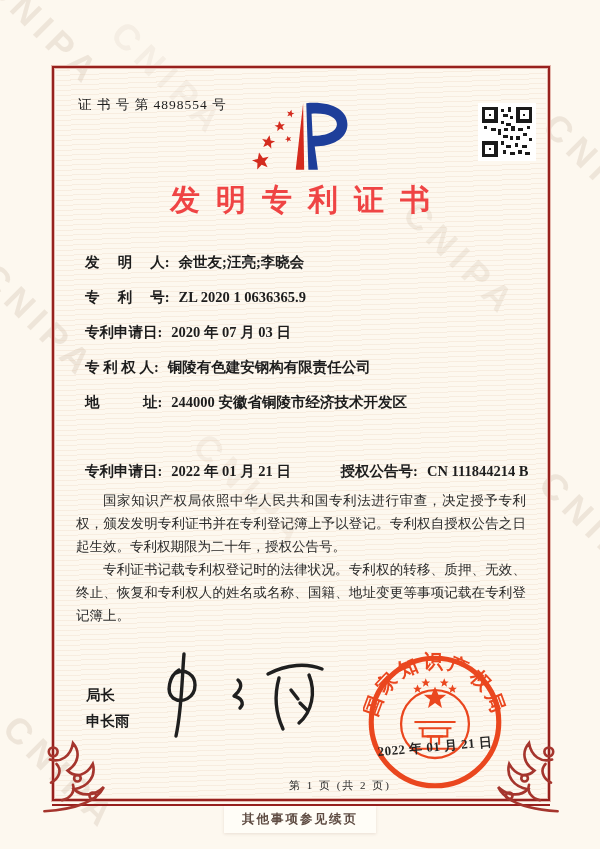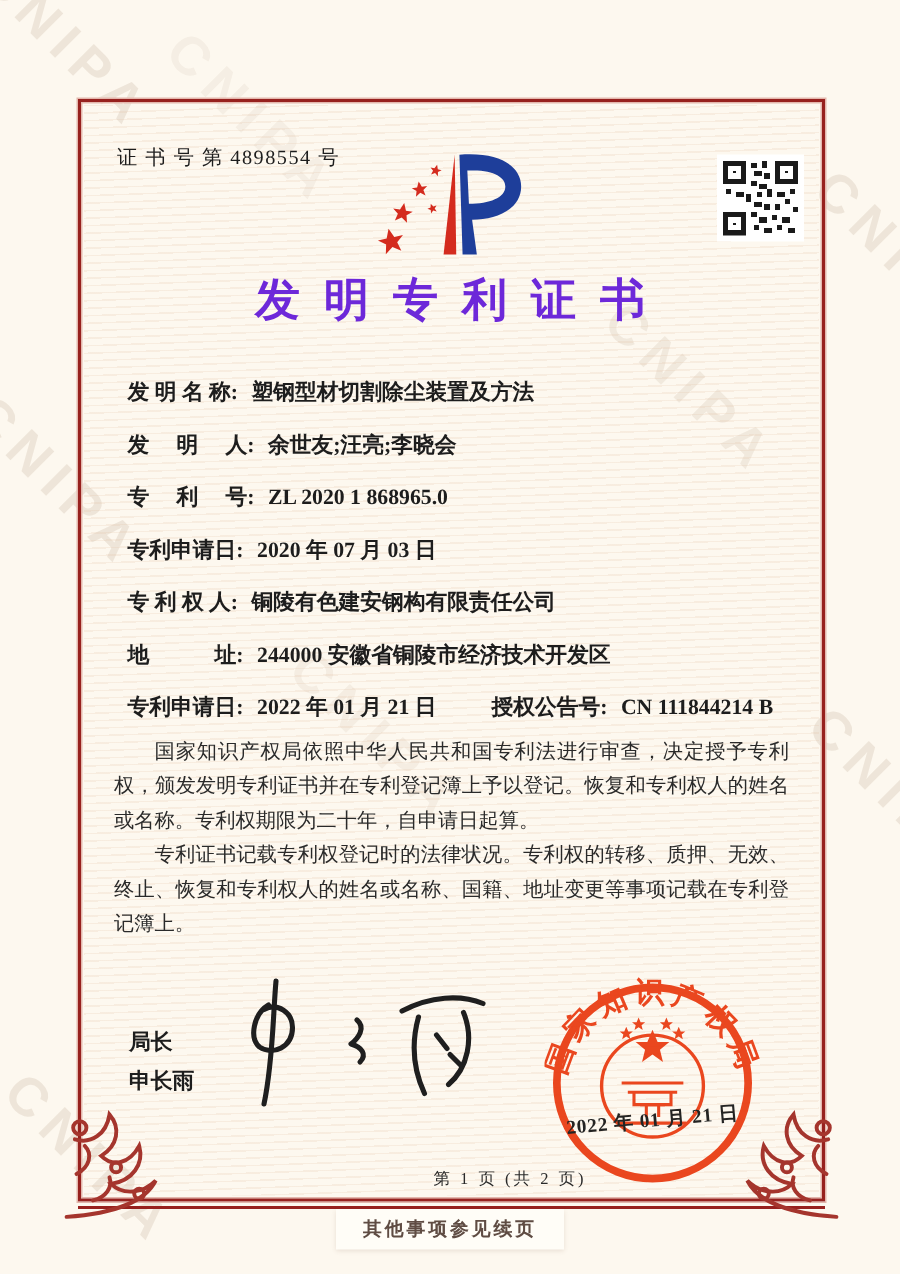--- a/index.html
+++ b/index.html
@@ -39,30 +39,30 @@
   .cert-no {
     position:absolute; left:78px; top:96px; font-size:13.5px;
     letter-spacing:1px; color:#1d1d1d; z-index:5;
   }
   .logo { position:absolute; left:248px; top:100px; z-index:5; }
   .qr   { position:absolute; left:478px; top:103px; width:58px; height:58px;
           background:#fff; padding:4px; z-index:5; }
   .title {
     position:absolute; left:0; top:180px; width:100%; text-align:center;
     font-size:30px; font-weight:700; letter-spacing:16px; text-indent:16px;
-    color:#6d28d9; z-index:5;
+    color:#ef4444; z-index:5;
   }
   
   .fields { position:absolute; left:85px; top:251px; width:440px; z-index:5; }
   .field-row { height:35px; line-height:22px; font-size:14.5px; white-space:nowrap; }
   .flabel { color:#1d1d1d; font-weight:600; }
   .fvalue { margin-left:9px; color:#1d1d1d; font-weight:600; }
   .grant-row { position:absolute; left:85px; top:462px; width:450px;
                font-size:14.5px; white-space:nowrap; z-index:5; }
-  .grant-row .pair2 { margin-left:33px; }
+  .grant-row .pair2 { margin-left:46px; }
   
   .body-text {
     position:absolute; left:76px; top:489px; width:450px; z-index:5;
     font-size:13.5px; line-height:23px; color:#2a2a2a; text-align:justify;
   }
   .body-text p { text-indent:2em; }
   
   .signer { position:absolute; left:86px; top:682px; z-index:5;
             font-size:14.5px; font-weight:600; color:#1d1d1d; line-height:26px; }
   .sig-svg { position:absolute; left:150px; top:648px; z-index:5; }
@@ -174,27 +174,24 @@
         <rect x="16" y="26" width="3" height="2"></rect>
       <rect x="21" y="25" width="2" height="2"></rect>
         <rect x="25" y="26" width="3" height="2"></rect>
     </g>
   </svg>
 
   <div class="title">发明专利证书</div>
 
   <div class="fields">
     <div class="field-row">
-      <span class="flabel">发 明 名 称:</span><span class="fvalue">塑钢型材切割除尘装置及方法</span>
-    </div>
-    <div class="field-row">
       <span class="flabel">发　 明 　人:</span><span class="fvalue">余世友;汪亮;李晓会</span>
     </div>
     <div class="field-row">
-      <span class="flabel">专　 利 　号:</span><span class="fvalue">ZL 2020 1 868965.0</span>
+      <span class="flabel">专　 利 　号:</span><span class="fvalue">ZL 2020 1 0636365.9</span>
     </div>
     <div class="field-row">
       <span class="flabel">专利申请日:</span><span class="fvalue">2020 年 07 月 03 日</span>
     </div>
     <div class="field-row">
       <span class="flabel">专 利 权 人:</span><span class="fvalue">铜陵有色建安钢构有限责任公司</span>
     </div>
     <div class="field-row">
       <span class="flabel">地　　　址:</span><span class="fvalue">244000 安徽省铜陵市经济技术开发区</span>
     </div>
@@ -203,21 +200,21 @@
   <div class="grant-row">
     <span class="pair1">
       <span class="flabel">专利申请日:</span><span class="fvalue">2022 年 01 月 21 日</span>
     </span>
     <span class="pair2">
       <span class="flabel">授权公告号:</span><span class="fvalue">CN 111844214 B</span>
     </span>
   </div>
 
   <div class="body-text">
-    <p>国家知识产权局依照中华人民共和国专利法进行审查，决定授予专利权，颁发发明专利证书并在专利登记簿上予以登记。恢复和专利权人的姓名或名称。专利权期限为二十年，自申请日起算。</p>
+    <p>国家知识产权局依照中华人民共和国专利法进行审查，决定授予专利权，颁发发明专利证书并在专利登记簿上予以登记。专利权自授权公告之日起生效。专利权期限为二十年，授权公告号。</p>
     <p>专利证书记载专利权登记时的法律状况。专利权的转移、质押、无效、终止、恢复和专利权人的姓名或名称、国籍、地址变更等事项记载在专利登记簿上。</p>
   </div>
 
   <div class="signer">
     <div>局长</div>
     <div>申长雨</div>
   </div>
 
   <svg class="sig-svg" width="190" height="95" viewBox="0 0 190 95">
     <g fill="none" stroke="#1f1f1f" stroke-width="3.4" stroke-linecap="round" stroke-linejoin="round">

